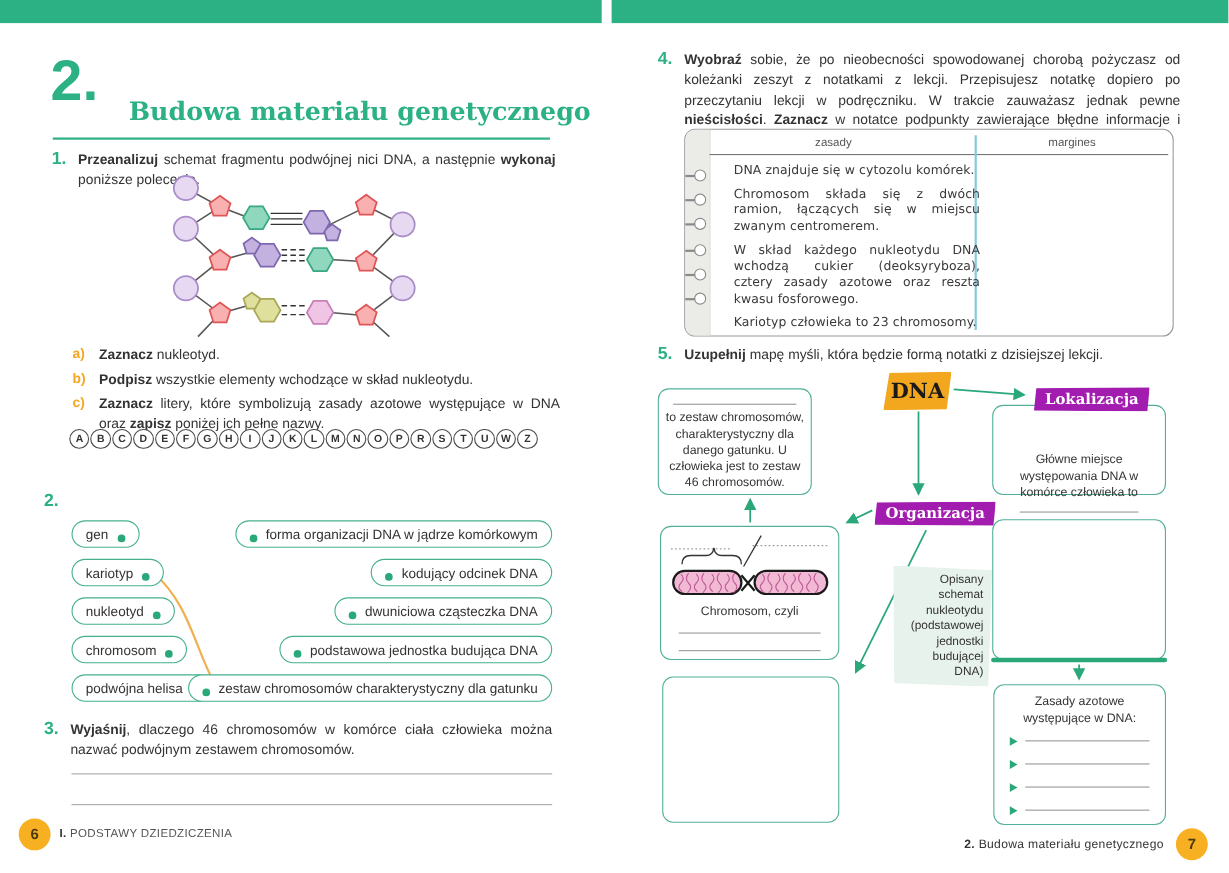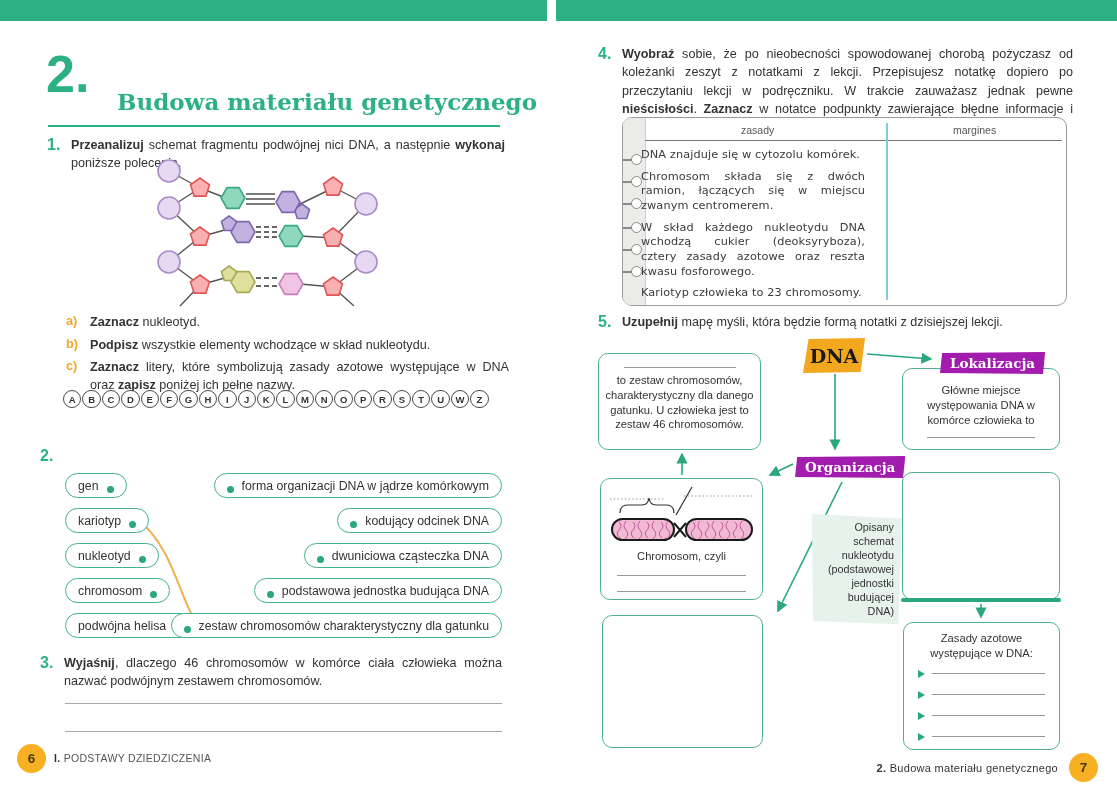--- a/index.html
+++ b/index.html
@@ -49,21 +49,21 @@
   .notebook{position:absolute;left:622px;top:117px;width:445px;height:189px;background:#fff;
             border:1.6px solid #9a9a9a;border-radius:10px;box-sizing:border-box;}
   .nb-strip{position:absolute;left:0;top:0;bottom:0;width:22px;background:#ebebe8;
             border-radius:8px 0 0 8px;border-right:1px solid #cfcfcc;}
   .nb-ring{position:absolute;left:8px;width:11px;height:11px;border:1.5px solid #8a8a8a;
            border-radius:50%;background:#fff;box-sizing:border-box;}
   .nb-ring::before{content:"";position:absolute;left:-9px;top:4px;width:9px;height:1.5px;background:#8a8a8a;}
   .nb-headrule{position:absolute;left:22px;right:4px;top:22px;border-top:1.2px solid #777;}
   .nb-bluerule{position:absolute;left:263px;top:5px;bottom:5px;width:2px;background:#82cadd;}
   .nb-header{position:absolute;top:6px;font-size:10.5px;color:#555;}
-  .nb-notes{position:absolute;left:18px;top:30px;width:224px;}
+  .nb-notes{position:absolute;left:44px;top:30px;width:224px;}
   .nb-notes p{margin:0 0 7px 0;font-family:"DejaVu Sans",sans-serif;font-size:11.3px;
               line-height:1.3;color:#3a3a3a;text-align:justify;letter-spacing:.1px;}
   
   .mindmap{position:absolute;left:595px;top:330px;width:478px;height:428px;}
   .mm-box{position:absolute;background:#fff;border:1.5px solid #52b09a;border-radius:10px;box-sizing:border-box;}
   .mm-tag{position:absolute;background:#a21caf;color:#fff;font-family:"DejaVu Serif",serif;
           font-weight:700;font-size:13.5px;padding:3px 10px;
           clip-path:polygon(2% 4%,100% 0,98% 100%,0 96%);}
   .dna-tag{position:absolute;left:208px;top:8px;width:62px;height:35px;background:#f2a71f;
            display:flex;align-items:center;justify-content:center;color:#1a1a1a;
@@ -314,29 +314,29 @@
         <path d="M272 24 L336 29"></path>
         <path d="M240 44 L240 119"></path>
         <path d="M87 145 L87 124"></path>
         <path d="M198 134 L175 145"></path>
         <path d="M283 134 L302 144"></path>
         <path d="M247 152 L183 281"></path>
         <path d="M386 274 L386 287"></path>
       </g>
     </svg>
 
-    <div class="mm-box" style="left:3px;top:23px;width:163px;height:97px;">
+    <div class="mm-box" style="left:3px;top:23px;width:140px;height:97px;">
       <div class="blankline" style="width:112px;margin:13px auto 5px auto;"></div>
       <p class="mm-text" style="padding:0 6px;">to zestaw chromosomów, charakterystyczny dla danego gatunku. U człowieka jest to zestaw 46 chromosomów.</p>
     </div>
 
     <div class="dna-tag">DNA</div>
 
     <div class="mm-box" style="left:307px;top:38px;width:158px;height:82px;">
-      <p class="mm-text" style="padding:14px 8px 0 8px;">Główne miejsce występowania DNA w komórce człowieka to</p>
+      <p class="mm-text" style="padding:42px 8px 0 8px;">Główne miejsce występowania DNA w komórce człowieka to</p>
       <div class="blankline" style="width:108px;margin:10px auto 0 auto;"></div>
     </div>
     <div class="mm-tag" style="left:345px;top:22px;">Lokalizacja</div>
 
     <div class="mm-tag" style="left:200px;top:126px;">Organizacja</div>
 
     <div class="mm-box" style="left:5px;top:148px;width:163px;height:122px;">
       <svg style="position:absolute;left:7px;top:6px;" width="148" height="64" viewBox="0 0 148 64">
         <g stroke="#999" stroke-width="1" stroke-dasharray="1.5 2.2">
           <line x1="2" y1="14" x2="56" y2="14"></line>

